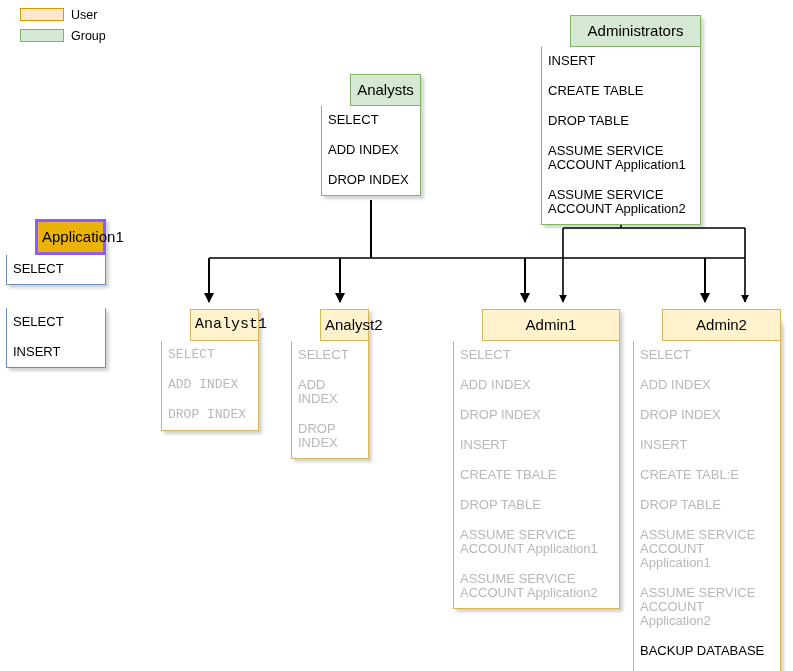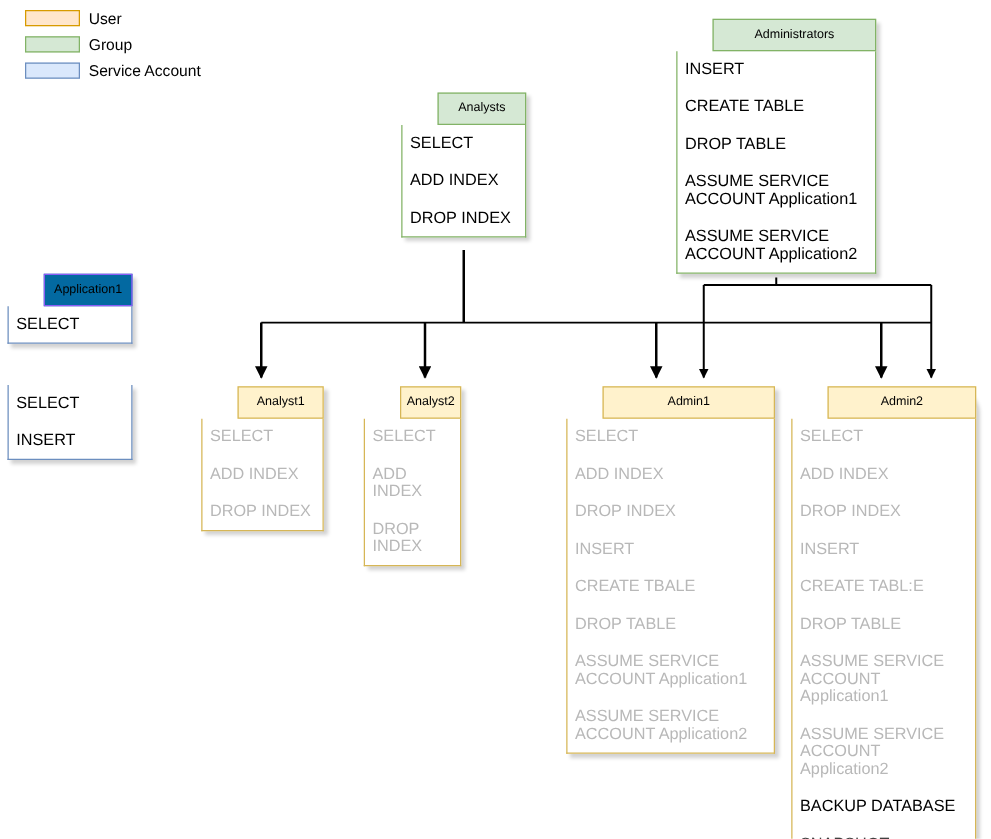--- a/index.html
+++ b/index.html
@@ -48,21 +48,21 @@
   
   .node {
     position: absolute;
     box-sizing: border-box;
     background: #ffffff;
     box-shadow: 3px 3px 3px rgba(0,0,0,0.18);
   }
   .node .title {
     box-sizing: border-box;
     text-align: center;
-    font-size: 10px;
+    font-size: 15px;
     color: #000;
     padding: 6px 4px 7px 4px;
     border-bottom-width: 1px;
     border-bottom-style: solid;
     margin-left: 29px;
   }
   .node .body {
     box-sizing: border-box;
     border-width: 1px;
     border-style: solid;
@@ -77,21 +77,21 @@
     white-space: pre-line;
   }
   .node .perm:last-child { margin-bottom: 0; }
   .node .perm.inherited { color: #b8b8b8; }
 
   
   .node.group   .title { background: #d5e8d4; border: 1px solid #82b366; }
   .node.group   .body  { border-color: #82b366; }
   .node.user    .title { background: #fff2cc; border: 1px solid #d6b656; }
   .node.user    .body  { border-color: #d6b656; }
-  .node.service .title { background: #0369a1; border: 1px solid #8b5cf6; }
+  .node.service .title { background: #eab308; border: 3px solid #8b5cf6; }
   .node.service .body  { border-color: #6c8ebf; }
 
   
   #edges {
     position: absolute;
     left: 0;
     top: 0;
     width: 793px;
     height: 671px;
     pointer-events: none;
@@ -102,24 +102,20 @@
 
 <div id="legend">
   <div class="legend-row">
     <span class="legend-swatch user"></span>
     <span class="legend-label">User</span>
   </div>
   <div class="legend-row">
     <span class="legend-swatch group"></span>
     <span class="legend-label">Group</span>
   </div>
-  <div class="legend-row">
-    <span class="legend-swatch service"></span>
-    <span class="legend-label">Service Account</span>
-  </div>
 </div>
 
 <svg id="edges" viewBox="0 0 793 671" xmlns="http://www.w3.org/2000/svg">
   <defs>
     <marker id="arrow" viewBox="0 0 10 10" refX="9" refY="5" markerWidth="5" markerHeight="5" orient="auto-start-reverse">
       <path d="M 0 0 L 10 5 L 0 10 z" fill="#000000"></path>
     </marker>
   </defs>
 
   <g stroke="#000000" stroke-width="2" fill="none">
@@ -168,21 +164,21 @@
     </div>
 </div>
 
 <div class="node service" id="node-application2" style="left:6px; top:308px; width:100px;">
   <div class="body">
       <div class="perm">SELECT</div>
       <div class="perm">INSERT</div>
     </div>
 </div>
 
-<div class="node user" id="node-analyst1" style="left:161px; top:309px; width:98px;">
+<div class="node user" id="node-analyst1" style="left:161px; top:309px; width:98px;font-family:Liberation Mono, monospace;">
   <div class="title">Analyst1</div>
   <div class="body">
       <div class="perm inherited">SELECT</div>
       <div class="perm inherited">ADD INDEX</div>
       <div class="perm inherited">DROP INDEX</div>
     </div>
 </div>
 
 <div class="node user" id="node-analyst2" style="left:291px; top:309px; width:78px;">
   <div class="title">Analyst2</div>

